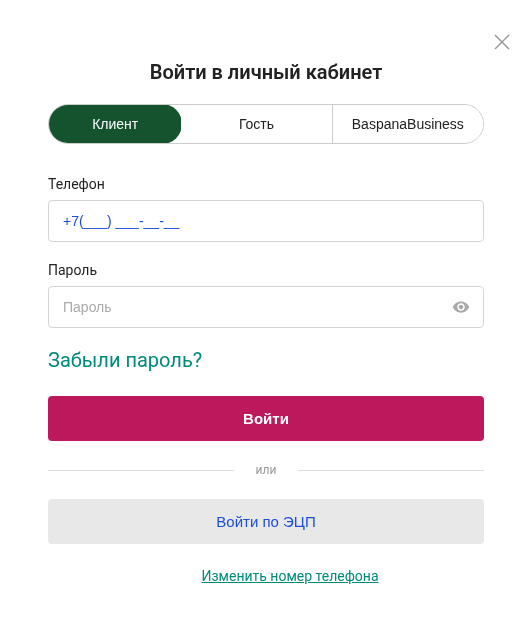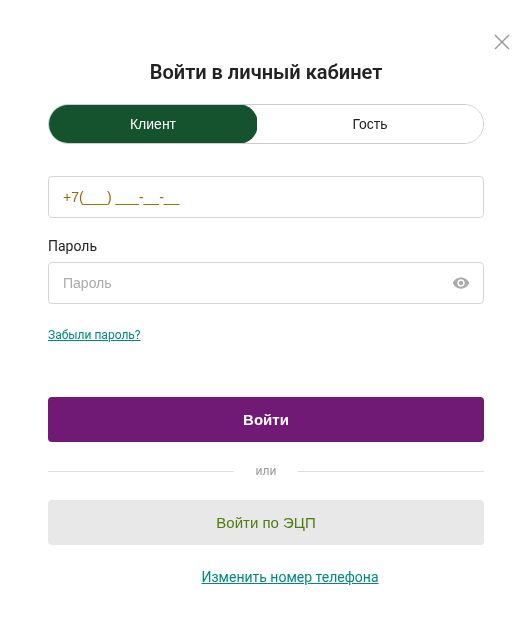--- a/index.html
+++ b/index.html
@@ -86,63 +86,61 @@
       border: 1px solid #d5d5d5;
       border-radius: 4px;
       background: #fff;
       color: #222;
       outline: none;
     }
     .input-field::placeholder {
       color: #aaa;
     }
     .input-field.phone-mask {
-      color: #a16207;
+      color: #1d4ed8;
     }
     .eye-icon {
       position: absolute;
       right: 14px;
       top: 50%;
       transform: translateY(-50%);
       width: 18px;
       height: 18px;
       cursor: pointer;
       display: flex;
       align-items: center;
       justify-content: center;
     }
     .eye-icon svg {
       fill: #aaa;
     }
     .forgot-link {
       color: #008a7a;
-      font-size: 12px;
-      text-decoration: underline;
+      font-size: 20px;
       cursor: pointer;
       display: inline-block;
       margin-bottom: 24px;
     }
     .btn {
       width: 100%;
       padding: 14px 0;
       font-size: 15px;
       font-weight: 600;
       border: none;
       border-radius: 4px;
       cursor: pointer;
       margin-bottom: 22px;
     }
     .btn-primary {
-      background: #701a75;
+      background: #be185d;
       color: #fff;
-      margin-top: 31px;
     }
     .btn-secondary {
       background: #e8e8e8;
-      color: #4d7c0f;
+      color: #1d4ed8;
       font-weight: 500;
     }
     .divider-row {
       display: flex;
       align-items: center;
       margin-bottom: 22px;
       gap: 22px;
     }
     .divider-line {
       flex: 1;
@@ -173,22 +171,24 @@
     <line x1="15" y1="1" x2="1" y2="15"></line>
   </svg>
 </div>
 
 <div class="container">
   <h1 class="title">Войти в личный кабинет</h1>
 
   <div class="tabs">
     <button class="tab active">Клиент</button>
     <button class="tab">Гость</button>
-  </div>
-
+    <button class="tab">BaspanaBusiness</button>
+  </div>
+
+  <label class="field-label">Телефон</label>
   <div class="input-wrap">
     <input type="text" class="input-field phone-mask" value="+7(___) ___-__-__" style="">
   </div>
 
   <label class="field-label">Пароль</label>
   <div class="input-wrap">
     <input type="password" class="input-field" placeholder="Пароль" style="">
     <span class="eye-icon">
       <svg width="18" height="18" viewBox="0 0 24 24">
         <path d="M12 4.5C7 4.5 2.73 7.61 1 12c1.73 4.39 6 7.5 11 7.5s9.27-3.11 11-7.5c-1.73-4.39-6-7.5-11-7.5zM12 17c-2.76 0-5-2.24-5-5s2.24-5 5-5 5 2.24 5 5-2.24 5-5 5zm0-8c-1.66 0-3 1.34-3 3s1.34 3 3 3 3-1.34 3-3-1.34-3-3-3z"></path>

